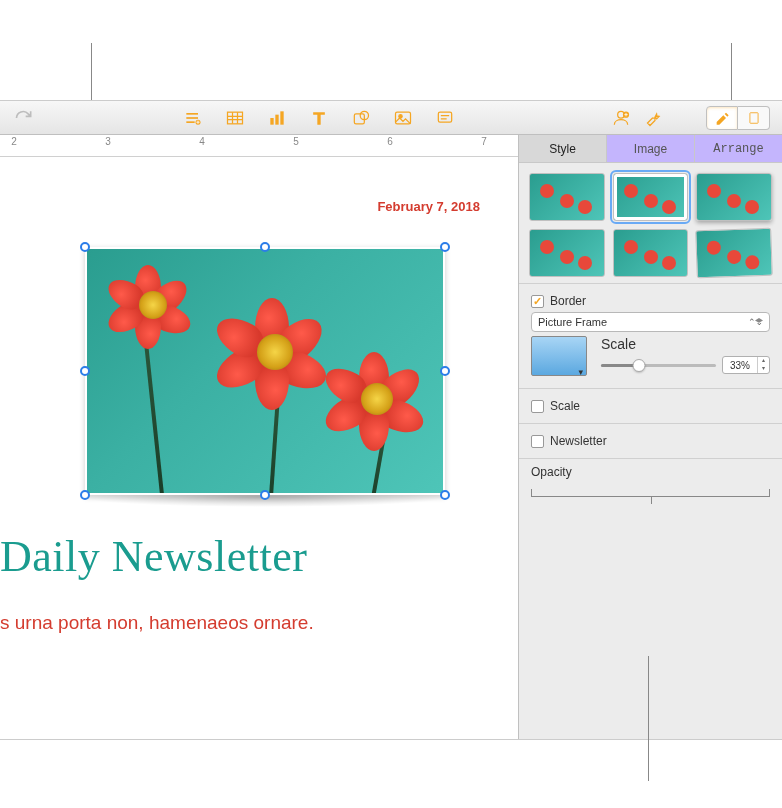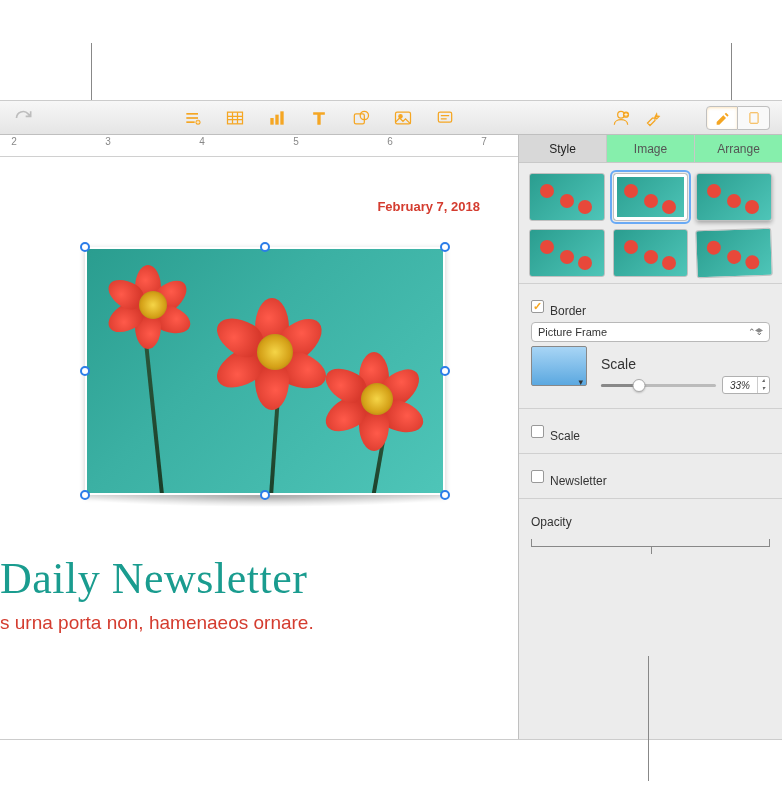--- a/index.html
+++ b/index.html
@@ -32,27 +32,27 @@
 .img-wrap { position: absolute; top: 90px; left: 85px; width: 360px; height: 248px; }
 .img-shadow { position: absolute; bottom: -12px; left: -8px; right: -8px; height: 20px; background: radial-gradient(ellipse at center, rgba(0,0,0,0.25), transparent 70%); transform: skewX(-8deg); }
 .img-body { position: absolute; inset: 0; background: linear-gradient(135deg, #2a9d8f 0%, #3bb0a3 40%, #4ec5b8 100%); border: 2px solid #fff; box-shadow: 0 2px 6px rgba(0,0,0,0.2); overflow: hidden; }
 .flower { position: absolute; }
 .flower .center { position: absolute; background: radial-gradient(circle, #f5d547 0%, #d4a017 60%, #8b6914 100%); border-radius: 50%; }
 .flower .petal { position: absolute; background: radial-gradient(circle at 40% 40%, #ff5a4a, #d8392c 70%); border-radius: 50% 50% 50% 50% / 60% 60% 40% 40%; }
 .stem { position: absolute; width: 4px; background: linear-gradient(#2d5a3d, #1a3d28); }
 
 .sel-handle { position: absolute; width: 10px; height: 10px; background: #fff; border: 2px solid #2b7de9; border-radius: 50%; z-index: 5; }
 
-.doc-title { position: absolute; top: 396px; left: 0; font-size: 44px; font-weight: 400; color: #1a9c8f; font-family: Georgia, serif; letter-spacing: 0.5px; }
+.doc-title { position: absolute; top: 374px; left: 0; font-size: 44px; font-weight: 400; color: #1a9c8f; font-family: Georgia, serif; letter-spacing: 0.5px; }
 .doc-body { position: absolute; top: 452px; left: 0; font-size: 19px; color: #d43c2f; font-family: Georgia, serif; line-height: 1.5; }
 
 .inspector { flex: 1; background: #ececec; border-left: 1px solid #c0c0c0; display: flex; flex-direction: column; font-size: 12px; color: #333; }
 .insp-tabs { display: flex; height: 28px; border-bottom: 1px solid #c8c8c8; }
-.insp-tab { flex: 1; display: flex; align-items: center; justify-content: center; font-size: 12px; color: #555; border-right: 1px solid #c8c8c8; background: #86efac; }
-.insp-tab:last-child { border-right: none; }
+.insp-tab { flex: 1; display: flex; align-items: center; justify-content: center; font-size: 12px; color: #555; border-right: 1px solid #c8c8c8; background: #c4b5fd; }
+.insp-tab:last-child { border-right: none; font-family: Liberation Mono, monospace; }
 .insp-tab.active { background: #d8d8d8; color: #222; font-weight: 500; }
 
 .style-grid { display: grid; grid-template-columns: repeat(3, 1fr); gap: 8px; padding: 10px 10px 6px; }
 .style-thumb { height: 48px; background: linear-gradient(135deg, #2a9d8f, #4ec5b8); border: 1px solid #c0c0c0; border-radius: 3px; position: relative; overflow: hidden; }
 .style-thumb .mini-flower { position: absolute; width: 14px; height: 14px; background: #e8483a; border-radius: 50%; }
 .style-thumb.selected { outline: 2px solid #69aaf5; outline-offset: 1px; }
 .style-thumb.frame1 { box-shadow: inset 0 0 0 3px #fff; }
 .style-thumb.shadow1 { box-shadow: 0 2px 4px rgba(0,0,0,0.3); }
 .style-thumb.reflect::after { content:""; position:absolute; bottom:-10px; left:0; right:0; height:10px; background: linear-gradient(rgba(42,157,143,0.4), transparent); }
 
@@ -61,29 +61,29 @@
 .chk { width: 13px; height: 13px; border: 1px solid #999; border-radius: 2px; background: #fff; display: flex; align-items: center; justify-content: center; }
 .chk.checked::after { content: "✓"; color: #f5a623; font-size: 11px; font-weight: bold; line-height: 1; }
 .insp-select { flex: 1; height: 20px; border: 1px solid #b8b8b8; border-radius: 4px; background: #fff; display: flex; align-items: center; padding: 0 6px; font-size: 11px; color: #333; position: relative; }
 .insp-select::after { content: ""; position: absolute; right: 6px; width: 8px; height: 8px; background: linear-gradient(#888,#888); clip-path: polygon(0 30%, 100% 30%, 50% 60%, 0 30%, 50% 0, 100% 30%); }
 .insp-select .caret { position: absolute; right: 6px; font-size: 9px; color: #666; }
 .frame-preview { width: 56px; height: 40px; background: linear-gradient(#a8d5f5, #5ba8e0); border: 1px solid #888; border-radius: 2px; position: relative; }
 .frame-preview::after { content: "▾"; position: absolute; right: 3px; bottom: -2px; font-size: 9px; color: #333; }
 .slider { flex: 1; height: 3px; background: #bbb; border-radius: 2px; position: relative; }
 .slider .fill { position: absolute; left: 0; top: 0; bottom: 0; background: #888; border-radius: 2px; }
 .slider .knob { position: absolute; top: -5px; width: 13px; height: 13px; background: #fff; border: 1px solid #aaa; border-radius: 50%; transform: translateX(-50%); box-shadow: 0 1px 2px rgba(0,0,0,0.2); }
-.spinner { width: 48px; height: 18px; border: 1px solid #b0b0b0; border-radius: 3px; background: #fff; display: flex; align-items: center; position: relative; font-style: italic; }
+.spinner { width: 48px; height: 18px; border: 1px solid #b0b0b0; border-radius: 3px; background: #fff; display: flex; align-items: center; position: relative; }
 .spinner .val { flex: 1; text-align: center; font-size: 10px; }
 .spinner .steps { width: 12px; height: 100%; border-left: 1px solid #ccc; display: flex; flex-direction: column; }
 .spinner .steps div { flex: 1; font-size: 6px; text-align: center; color: #666; line-height: 1; }
 .bracket { height: 8px; border-left: 1px solid #888; border-right: 1px solid #888; border-bottom: 1px solid #888; margin: 4px 12px 0; position: relative; }
 .bracket::after { content:""; position:absolute; left:50%; bottom:-8px; width:1px; height:8px; background:#888; }
 .opacity-slider .fill { background: #f5a623; }
 .opacity-slider .slider { background: #d0d0d0; }
-.label-txt { font-size: 12px; color: #333; margin-top: 10px; }
+.label-txt { font-size: 12px; color: #333; }
 </style>
 </head>
 <body>
 
 <div class="callout-line-v" style="left:91px; top:43px; height:175px;"></div>
 <div class="callout-line-v" style="left:731px; top:43px; height:60px;"></div>
 
 <div class="app-frame">
 
   <div class="toolbar">

